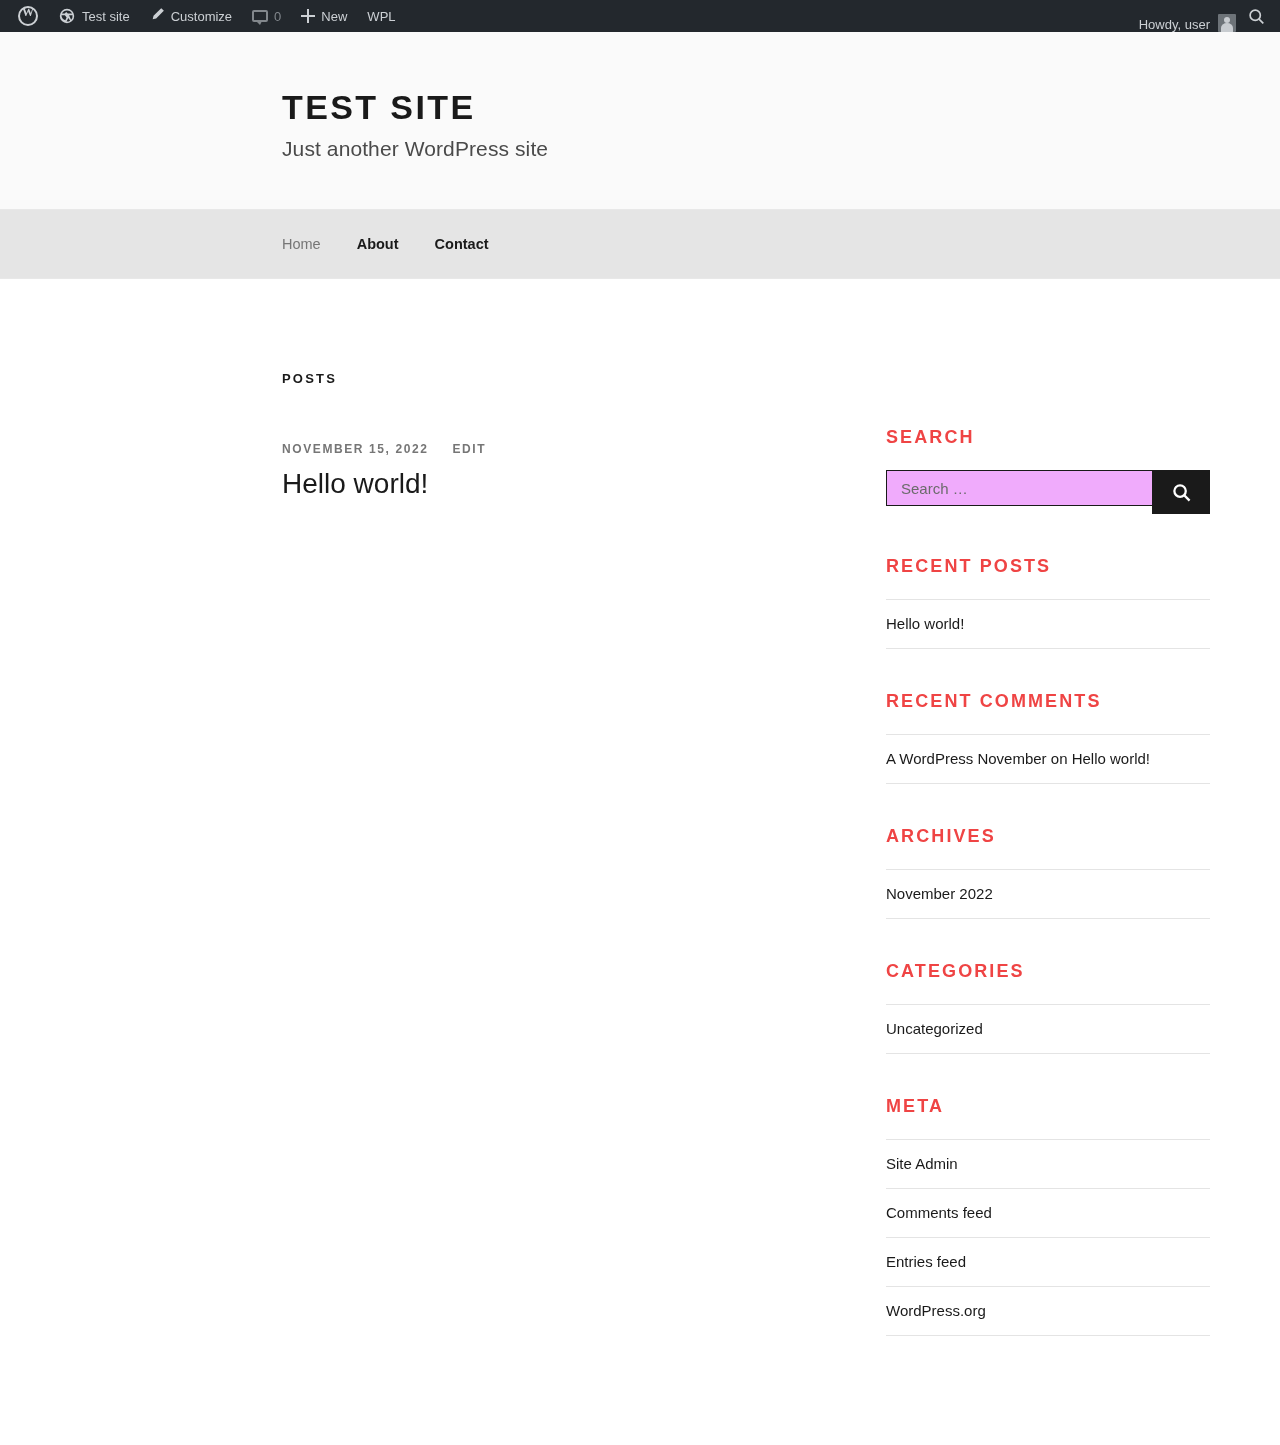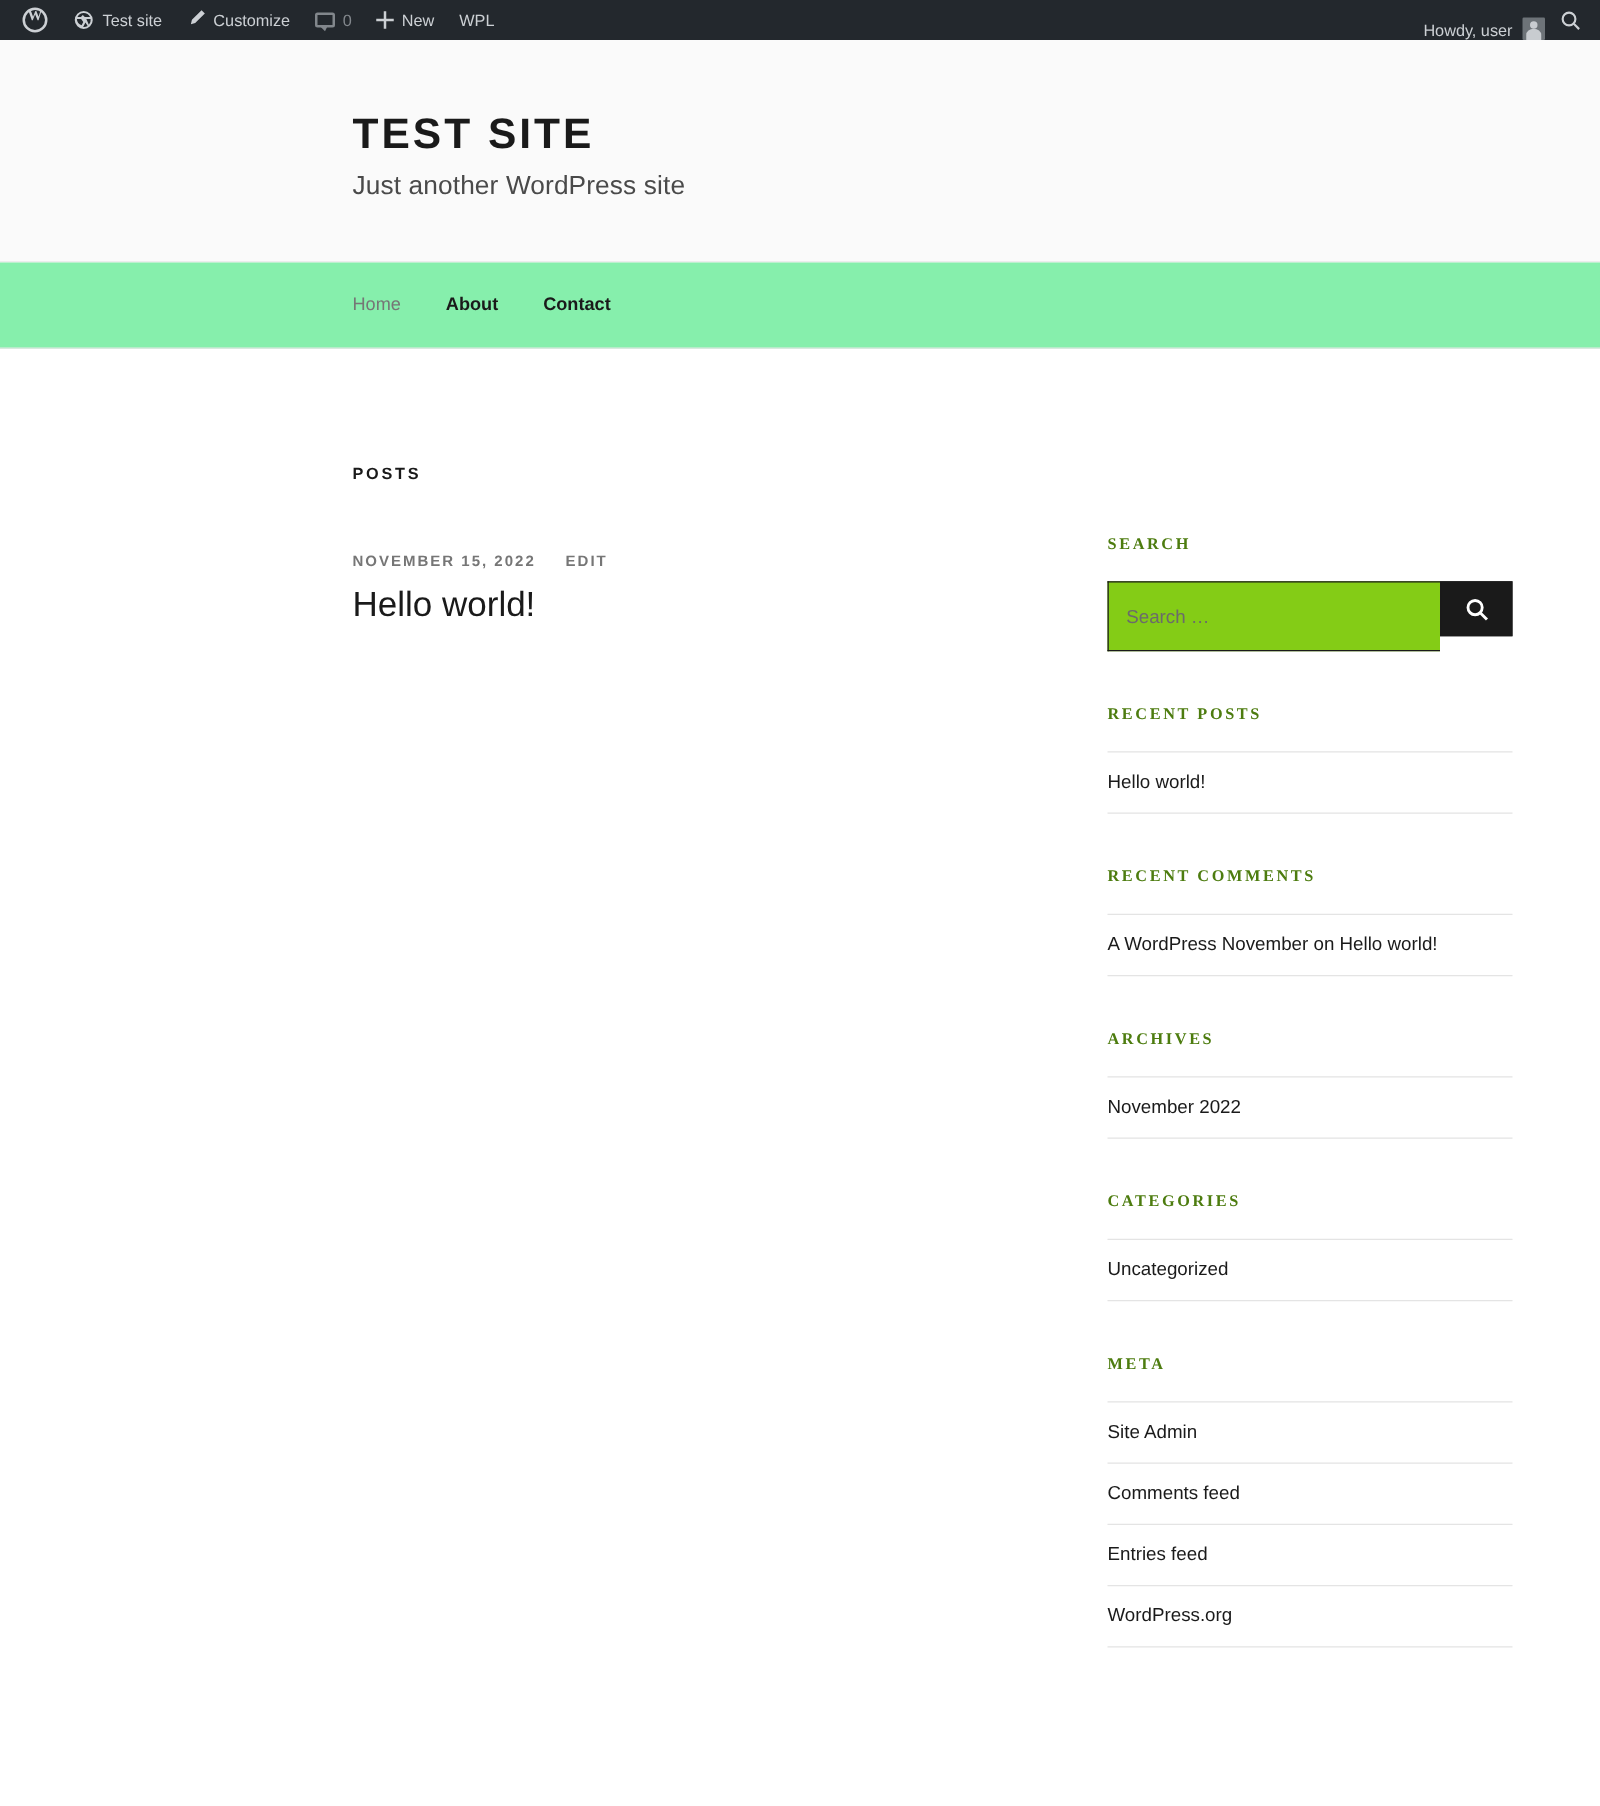--- a/index.html
+++ b/index.html
@@ -148,21 +148,21 @@
   .site-desc {
     font-size: 21px;
     color: #4a4a4a;
     margin: 0;
     letter-spacing: 0.1px;
   }
 
   
   .site-nav {
     border-bottom: 1px solid #e8e8e8;
-    background: #86efac;
+    background: #e5e5e5;
   }
   .nav-list {
     display: flex;
     align-items: center;
     gap: 36px;
     height: 68px;
     list-style: none;
     margin: 0;
     padding: 0;
   }
@@ -214,39 +214,38 @@
     font-size: 16.5px;
     line-height: 1.62;
     margin: 0;
     color: #1a1a1a;
     max-width: 500px;
   }
 
   
   .widget { margin-bottom: 42px; }
   .widget-title {
-    font-size: 13px;
+    font-size: 18px;
     font-weight: bold;
     letter-spacing: 2.1px;
     text-transform: uppercase;
     margin: 0 0 22px 0;
-    color: #4d7c0f;
-    font-family: Liberation Serif, serif;
+    color: #ef4444;
   }
   .search-form { display: flex; }
   .search-input {
     flex: 1 1 auto;
-    height: 56px;
+    height: 36px;
     border: 1px solid #1a1a1a;
     border-right: none;
     padding: 0 14px;
     font-size: 15px;
     font-family: "Liberation Sans", sans-serif;
     color: #1a1a1a;
-    background: #84cc16;
+    background: #f0abfc;
     outline: none;
   }
   .search-input::placeholder { color: #6b6b6b; }
   .search-submit {
     width: 58px; height: 44px;
     background: #1a1a1a;
     border: 1px solid #1a1a1a;
     display: flex; align-items: center; justify-content: center;
     cursor: pointer;
     padding: 0;

